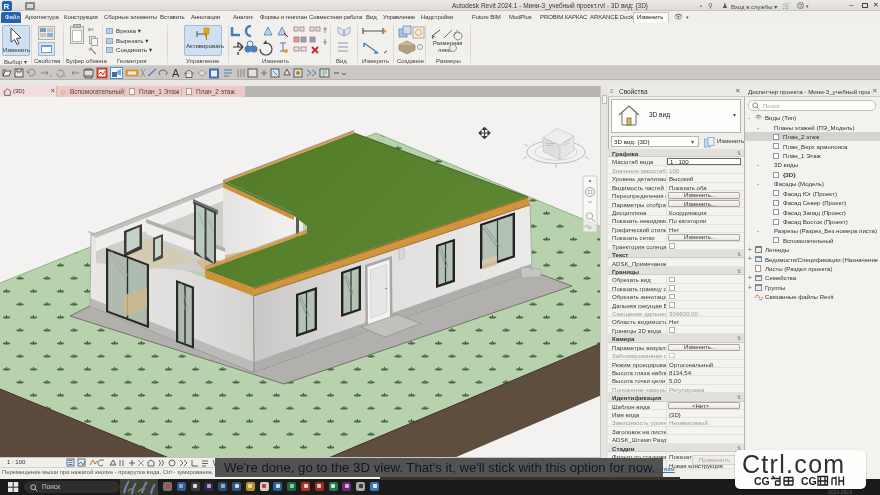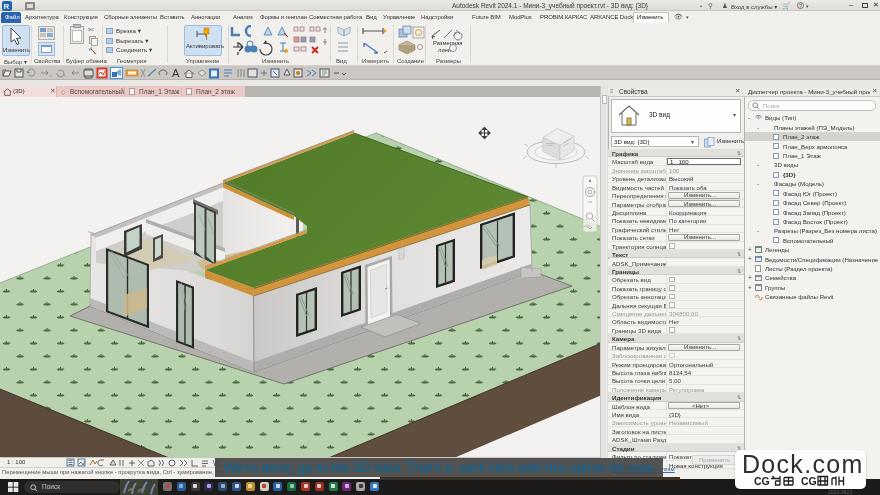--- a/index.html
+++ b/index.html
@@ -730,24 +730,24 @@
 <div class="abs" style="left:331.10000000000014px;top:484px;width:4px;height:4px;background:#d0e8d8;border-radius:1px"></div>
 <div class="abs" style="left:342.40000000000015px;top:481.5px;width:9px;height:9px;background:#6a2a78;border-radius:2px"></div>
 <div class="abs" style="left:344.90000000000015px;top:484px;width:4px;height:4px;background:#d0b0e0;border-radius:1px"></div>
 <div class="abs" style="left:356.20000000000016px;top:481.5px;width:9px;height:9px;background:#a8a8a8;border-radius:2px"></div>
 <div class="abs" style="left:358.70000000000016px;top:484px;width:4px;height:4px;background:#3a3a3a;border-radius:1px"></div>
 <div class="abs" style="left:370.00000000000017px;top:481.5px;width:9px;height:9px;background:#3578c0;border-radius:2px"></div>
 <div class="abs" style="left:372.50000000000017px;top:484px;width:4px;height:4px;background:#e8e8e8;border-radius:1px"></div>
 <div class="t" style="left:828px;top:488.5px;font-size:5px;color:#6a665f">2023-3823</div>
 
 <div class="abs" style="left:215px;top:458px;width:448px;height:19px;background:rgba(72,72,72,0.94)"></div>
-<div class="t" style="left:224px;top:460px;font-size:13.2px;color:#0369a1">We're done, go to the 3D view. That's it, we'll stick with this option for now.</div>
+<div class="t" style="left:224px;top:460px;font-size:13.2px;color:#0f172a">We're done, go to the 3D view. That's it, we'll stick with this option for now.</div>
 
 <div class="abs" style="left:735px;top:450px;width:131px;height:39px;background:#fdfdfc;border-radius:5px;box-shadow:0 1px 2px rgba(0,0,0,0.3)"></div>
-<div class="t" style="left:742px;top:450px;font-size:25px;color:#2e2e2e;letter-spacing:1.3px">Dock.com</div>
+<div class="t" style="left:742px;top:450px;font-size:25px;color:#2e2e2e;letter-spacing:1.3px">Ctrl.com</div>
 <div class="t" style="left:754px;top:474.5px;font-size:10.5px;color:#1e1e1e;font-weight:bold">CG</div>
 <svg class="abs" style="left:770px;top:475px" width="24" height="11" viewBox="0 0 24 11">
 <g stroke="#1e1e1e" stroke-width="1.3" fill="none">
 <path d="M1 3.5 h9 M2.5 1 l2 2.5 M5.5 6 h4.5 M5.5 6 v4 h4.5 M10 1 v9"></path>
 <path d="M14 2.5 h9 M14 2.5 v7.5 M23 2.5 v7.5 M14 6 h9 M18.5 2.5 v7.5 M14 10 h9"></path>
 </g>
 </svg>
 <div class="t" style="left:801px;top:474.5px;font-size:10.5px;color:#1e1e1e;font-weight:bold">CG</div>
 <svg class="abs" style="left:817px;top:475px" width="28" height="11" viewBox="0 0 28 11">
 <g stroke="#1e1e1e" stroke-width="1.3" fill="none">

